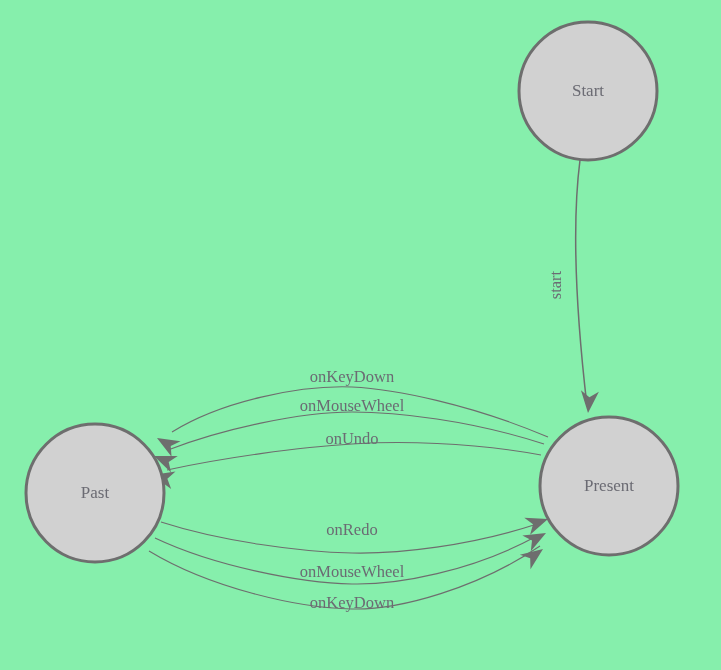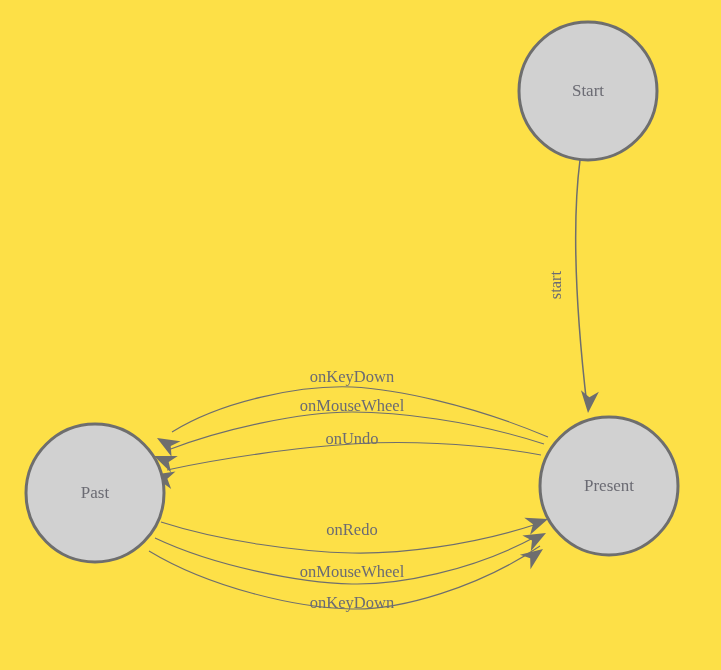--- a/index.html
+++ b/index.html
@@ -7,21 +7,21 @@
     padding: 0;
     background: #ffffff;
   }
   body {
     font-family: "Liberation Serif", "DejaVu Serif", serif;
   }
   #canvas {
     position: relative;
     width: 721px;
     height: 670px;
-    background: #fde047;
+    background: #86efac;
     overflow: hidden;
   }
   #graph-svg {
     position: absolute;
     top: 0;
     left: 0;
     width: 721px;
     height: 670px;
   }
   .node-circle {

